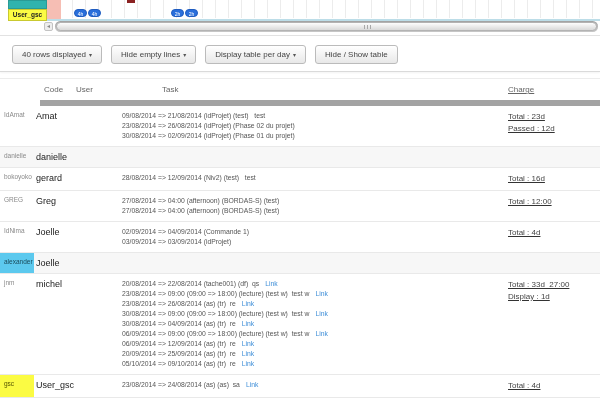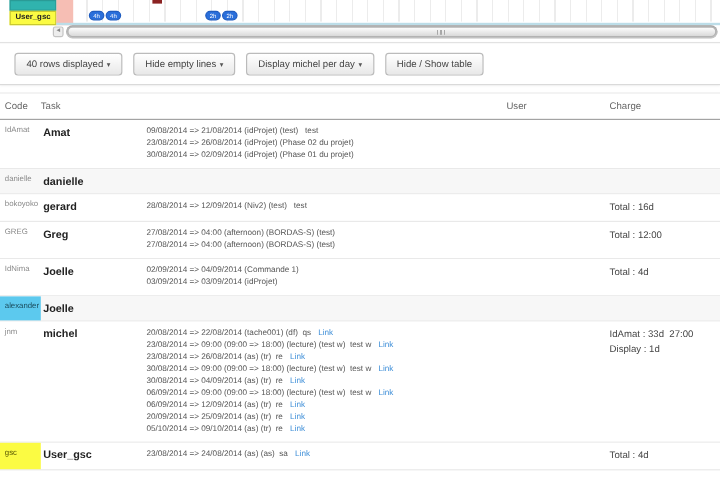--- a/index.html
+++ b/index.html
@@ -40,31 +40,31 @@
   .tb-btn { display:inline-block; font-size:8px; color:#444; padding:4px 9px;
     background:linear-gradient(#ffffff,#e8e8e8); border:1px solid #bbb; border-radius:3px;
     margin-right:9px; cursor:pointer; white-space:nowrap; }
   .tb-btn .caret { font-size:6px; color:#555; margin-left:3px; }
 
   
   .table-panel { margin-top:6px; border-top:1px solid #ececec; }
   .tr { display:flex; align-items:flex-start; border-bottom:1px solid #e9e9e9;
     padding:0; background:#fff; }
   .tr.empty { background:#f7f7f7;justify-content:space-between; }
-  .thead { display:flex; border-bottom:1px solid #a3a3a3; }
+  .thead { display:flex; border-bottom:6px solid #a3a3a3;margin-left:40px; }
   .th { font-size:8px; color:#666; padding:6px 0; }
   .td { padding:5px 0; }
   .col-code  { width:34px;  padding-left:4px; }
   .col-user  { width:88px;  padding-left:2px; }
   .col-task  { flex:1; }
-  .col-charge{ width:92px; }
+  .col-charge{ width:92px;text-decoration:underline; }
   .td-code { font-size:6.5px; color:#8a8a8a; align-self:stretch; }
   .td-code.hl-cyan   { background:#5cc9ee; color:#1a4a5a; }
   .td-code.hl-yellow { background:#fbfb43; color:#555500; }
-  .td-user { font-size:9px; font-weight:bold; color:#222; }
+  .td-user { font-size:9px; font-weight:normal; color:#222; }
   .task-line { font-size:6.8px; color:#555; line-height:10px; white-space:pre; }
   .task-link { color:#3f8fd8; margin-left:6px; cursor:pointer; text-decoration:none; }
   .charge-line { font-size:8px; color:#444; line-height:12px; white-space:pre; }
 </style>
 </head>
 <body>
 
 <div>
 
   <div class="gantt-strip">
@@ -81,37 +81,41 @@
     <div class="sb-btn">
       <span>◂</span>
     </div>
     <div class="sb-track">
       <div class="sb-thumb">
         <div class="sb-grip"></div>
       </div>
     </div>
   </div>
 
-  <div class="toolbar"><span class="tb-btn"><span>40 rows displayed</span><span class="caret">▾</span></span><span class="tb-btn"><span>Hide empty lines</span><span class="caret">▾</span></span><span class="tb-btn"><span>Display michel per day</span><span class="caret">▾</span></span><span class="tb-btn"><span>Hide / Show table</span></span></div>
+  <div class="toolbar"><span class="tb-btn"><span>40 rows displayed</span><span class="caret">▾</span></span><span class="tb-btn"><span>Hide empty lines</span><span class="caret">▾</span></span><span class="tb-btn"><span>Display table per day</span><span class="caret">▾</span></span><span class="tb-btn"><span>Hide / Show table</span></span></div>
 
   <div class="table-panel">
     <div class="thead">
       <div class="th col-code">Code</div>
+      <div class="th col-user">User</div>
       <div class="th col-task">Task</div>
-      <div class="th col-user">User</div>
       <div class="th col-charge">Charge</div>
     </div>
     <div>
         <div class="tr">
           <div class="td td-code col-code">IdAmat</div>
           <div class="td td-user col-user">Amat</div>
           <div class="td col-task">
             <div class="task-line"><span>09/08/2014 =&gt; 21/08/2014 (idProjet) (test)   test</span></div>
             <div class="task-line"><span>23/08/2014 =&gt; 26/08/2014 (idProjet) (Phase 02 du projet)</span></div>
             <div class="task-line"><span>30/08/2014 =&gt; 02/09/2014 (idProjet) (Phase 01 du projet)</span></div>
+          </div>
+          <div class="td col-charge">
+            <div class="charge-line">Total : 23d</div>
+            <div class="charge-line">Passed : 12d</div>
           </div>
         </div>
         <div class="tr empty">
           <div class="td td-code col-code">danielle</div>
           <div class="td td-user col-user">danielle</div>
           <div class="td col-task"></div>
           <div class="td col-charge"></div>
         </div>
         <div class="tr">
           <div class="td td-code col-code">bokoyoko</div>
@@ -159,21 +163,21 @@
             <div class="task-line"><span>23/08/2014 =&gt; 09:00 (09:00 =&gt; 18:00) (lecture) (test w)  test w</span><a class="task-link">Link</a></div>
             <div class="task-line"><span>23/08/2014 =&gt; 26/08/2014 (as) (tr)  re</span><a class="task-link">Link</a></div>
             <div class="task-line"><span>30/08/2014 =&gt; 09:00 (09:00 =&gt; 18:00) (lecture) (test w)  test w</span><a class="task-link">Link</a></div>
             <div class="task-line"><span>30/08/2014 =&gt; 04/09/2014 (as) (tr)  re</span><a class="task-link">Link</a></div>
             <div class="task-line"><span>06/09/2014 =&gt; 09:00 (09:00 =&gt; 18:00) (lecture) (test w)  test w</span><a class="task-link">Link</a></div>
             <div class="task-line"><span>06/09/2014 =&gt; 12/09/2014 (as) (tr)  re</span><a class="task-link">Link</a></div>
             <div class="task-line"><span>20/09/2014 =&gt; 25/09/2014 (as) (tr)  re</span><a class="task-link">Link</a></div>
             <div class="task-line"><span>05/10/2014 =&gt; 09/10/2014 (as) (tr)  re</span><a class="task-link">Link</a></div>
           </div>
           <div class="td col-charge">
-            <div class="charge-line">IdAmat : 33d  27:00</div>
+            <div class="charge-line">Total : 33d  27:00</div>
             <div class="charge-line">Display : 1d</div>
           </div>
         </div>
         <div class="tr">
           <div class="td td-code col-code hl-yellow">gsc</div>
           <div class="td td-user col-user">User_gsc</div>
           <div class="td col-task">
             <div class="task-line"><span>23/08/2014 =&gt; 24/08/2014 (as) (as)  sa</span><a class="task-link">Link</a></div>
           </div>
           <div class="td col-charge">

